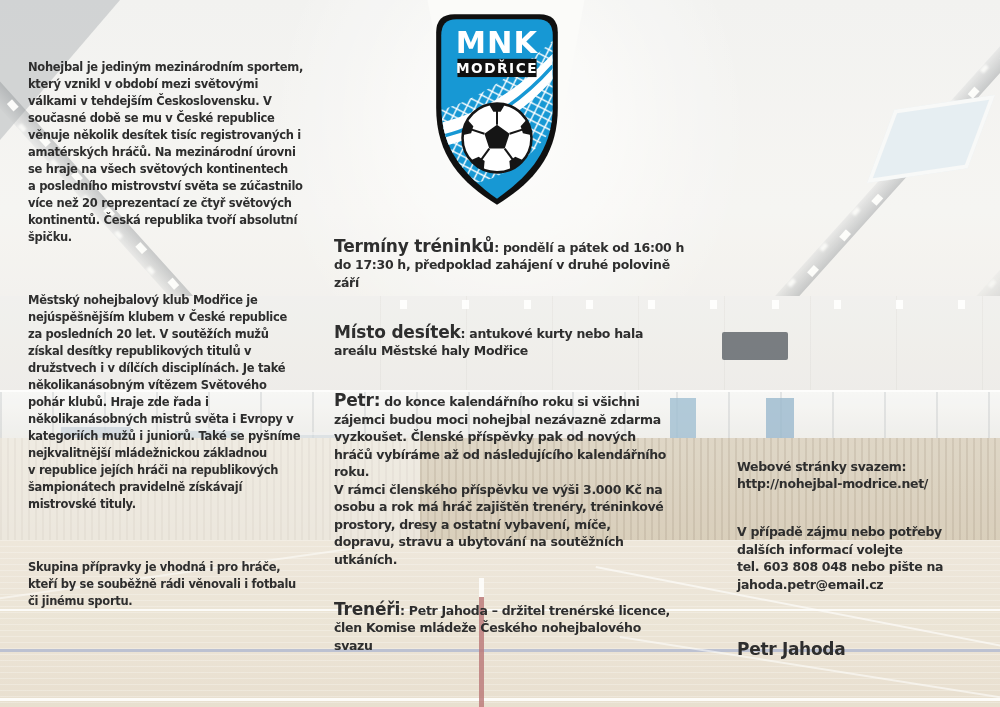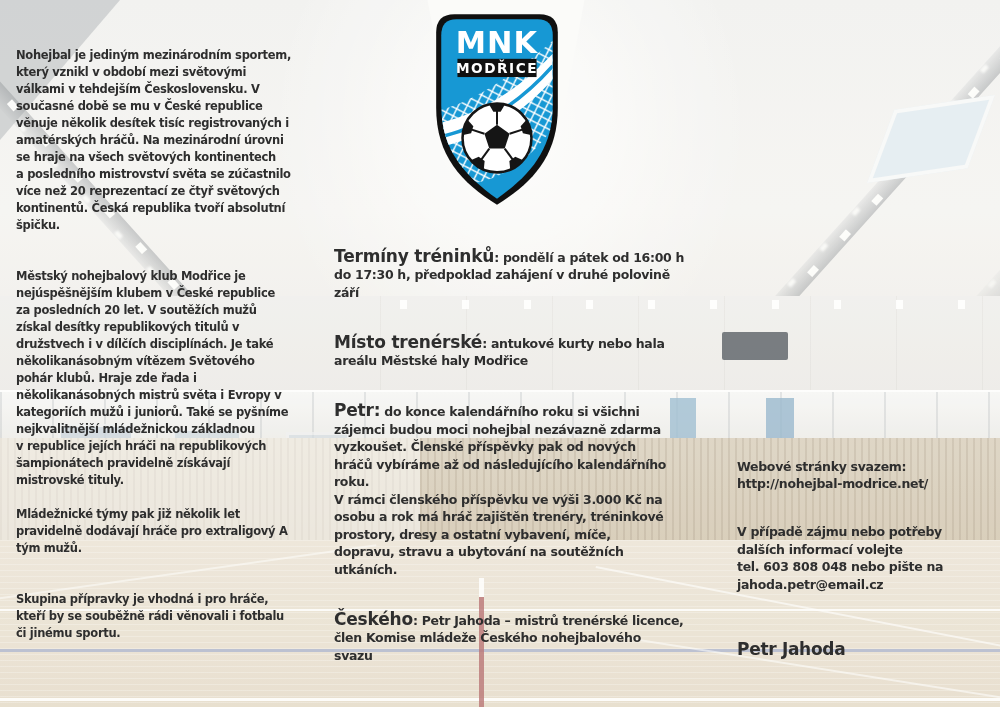--- a/index.html
+++ b/index.html
@@ -64,24 +64,24 @@
   .line-wv{left:479px;top:578px;width:5px;height:19px;background:rgba(255,255,255,.85);}
   .diag-1{left:596px;top:566px;width:430px;height:2px;background:rgba(255,255,255,.6);transform:rotate(11deg);transform-origin:left top;}
   .diag-2{left:620px;top:636px;width:400px;height:2px;background:rgba(255,255,255,.55);transform:rotate(9deg);transform-origin:left top;}
   .diag-3{left:-20px;top:600px;width:400px;height:2px;background:rgba(255,255,255,.5);transform:rotate(-8deg);transform-origin:left top;}
   .wash{inset:0;background:rgba(252,252,250,.16);}
   
   #logo{position:absolute;left:424px;top:8px;width:146px;height:203px;}
   
   .col{position:absolute;white-space:pre-line;}
   #col-left{left:16px;top:30px;width:312px;font-size:11.5px;line-height:17px;letter-spacing:-.3px;}
-  #col-left p{margin:0;}
+  #col-left p{margin:12px;}
   #col-left p.gap-after{margin-bottom:17px;}
   #col-left p.gap-before{margin-top:17px;}
-  #col-center{left:334px;top:230px;width:388px;font-size:12.5px;line-height:17.5px;letter-spacing:-.3px;}
+  #col-center{left:334px;top:220px;width:388px;font-size:12.5px;line-height:17.5px;letter-spacing:-.3px;}
   #col-center .section{margin:0 0 15px 0;}
   .section .hd{font-size:17px;letter-spacing:-.2px;}
   #col-right{left:737px;top:440px;width:252px;font-size:12.5px;line-height:17.5px;letter-spacing:-.3px;}
   #col-right .block{margin:0 0 13px 0;}
   #col-right .sig-name{font-size:17px;margin:14px 0 0 0;line-height:22px;}
 </style>
 </head>
 <body>
 
 <div id="canvas">
@@ -187,45 +187,42 @@
 získal desítky republikových titulů v
 družstvech i v dílčích disciplínách. Je také
 několikanásobným vítězem Světového
 pohár klubů. Hraje zde řada i
 několikanásobných mistrů světa i Evropy v
 kategoriích mužů i juniorů. Také se pyšníme
 nejkvalitnější mládežnickou základnou
 v republice jejích hráči na republikových
 šampionátech pravidelně získávají
 mistrovské tituly.</p>
-    <p>Mládežnické týmy pak již několik let
-pravidelně dodávají hráče pro extraligový A
-tým mužů.</p>
     <p class="gap-before">Skupina přípravky je vhodná i pro hráče,
 kteří by se souběžně rádi věnovali i fotbalu
 či jinému sportu.</p>
   </div>
 
   <div id="col-center" class="col">
     <p class="section"><span class="hd">Termíny tréninků</span><span>: pondělí a pátek od 16:00 h
 do 17:30 h, předpoklad zahájení v druhé polovině
 září</span></p>
-    <p class="section"><span class="hd">Místo trenérské</span><span>: antukové kurty nebo hala
+    <p class="section"><span class="hd">Místo desítek</span><span>: antukové kurty nebo hala
 areálu Městské haly Modřice</span></p>
     <p class="section"><span class="hd">Petr:</span><span> do konce kalendářního roku si všichni
 zájemci budou moci nohejbal nezávazně zdarma
 vyzkoušet. Členské příspěvky pak od nových
 hráčů vybíráme až od následujícího kalendářního
 roku.
 V rámci členského příspěvku ve výši 3.000 Kč na
 osobu a rok má hráč zajištěn trenéry, tréninkové
 prostory, dresy a ostatní vybavení, míče,
 dopravu, stravu a ubytování na soutěžních
 utkáních.</span></p>
-    <p class="section"><span class="hd">Českého</span><span>: Petr Jahoda – mistrů trenérské licence,
+    <p class="section"><span class="hd">Trenéři</span><span>: Petr Jahoda – držitel trenérské licence,
 člen Komise mládeže Českého nohejbalového
 svazu</span></p>
   </div>
 
   <div id="col-right" class="col">
     <p class="block">Webové stránky svazem:
 http://nohejbal-modrice.net/</p>
     <p class="block">V případě zájmu nebo potřeby
 dalších informací volejte
 tel. 603 808 048 nebo pište na

